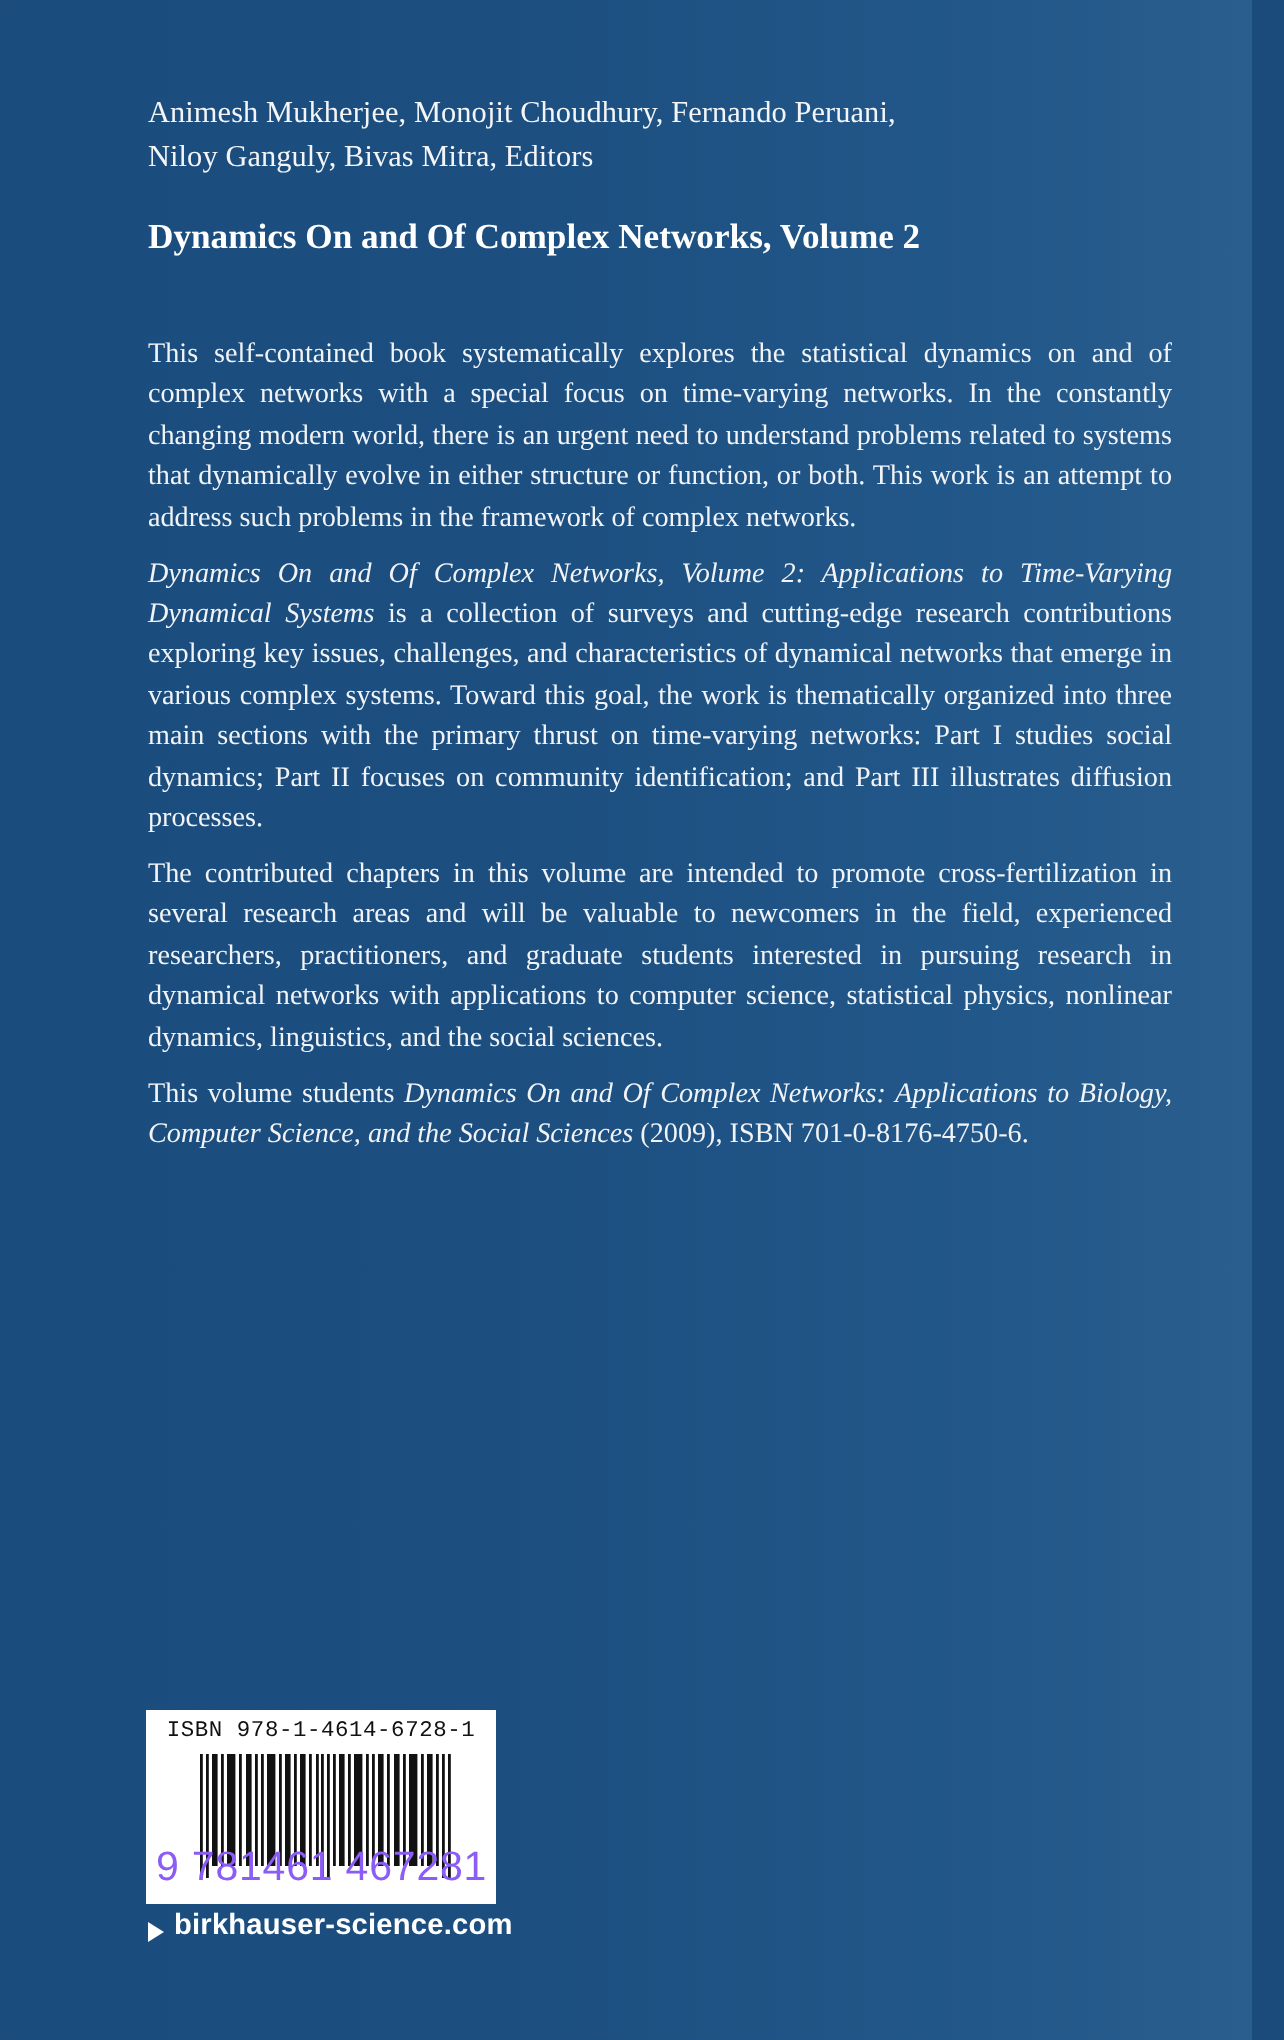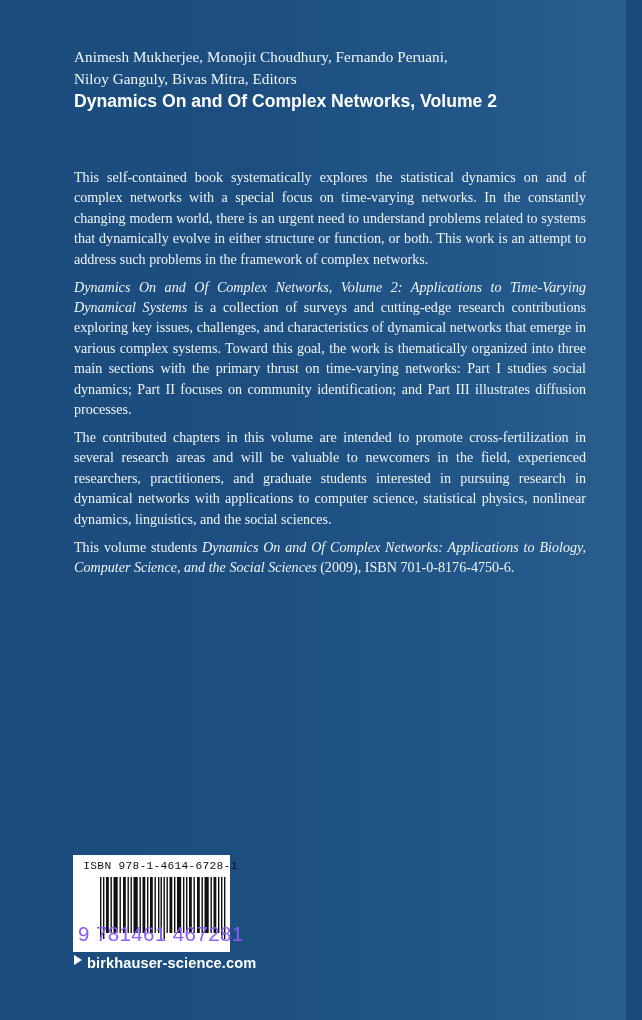--- a/index.html
+++ b/index.html
@@ -34,25 +34,25 @@
       width: 520px;
     }
     .editors {
       font-family: "Liberation Serif", "DejaVu Serif", serif;
       font-size: 15.2px;
       line-height: 21.5px;
       color: #f3f5f8;
       letter-spacing: 0.05px;
     }
     .book-title {
-      font-family: Liberation Sans, sans-serif;
+      font-family: Liberation Serif, serif;
       font-weight: bold;
       font-size: 17.6px;
       line-height: 22px;
-      margin-top: 1px;
+      margin-top: 18px;
       color: #ffffff;
     }
     .book-subtitle {
       font-family: "Liberation Serif", "DejaVu Serif", serif;
       font-size: 15.2px;
       line-height: 22px;
       margin-top: 1px;
       color: #f3f5f8;
     }
     .blurb {
@@ -66,21 +66,21 @@
       color: #f1f3f6;
       text-align: justify;
     }
     .blurb p { margin-bottom: 7.6px; }
     .blurb em { font-style: italic; }
 
     .barcode-box {
       position: absolute;
       left: 73px;
       top: 855px;
-      width: 157px;
+      width: 175px;
       height: 97px;
       background: #ffffff;
     }
     .isbn-line {
       position: absolute;
       left: 0;
       top: 5px;
       width: 175px;
       text-align: center;
       font-family: "Liberation Mono", "DejaVu Sans Mono", monospace;
@@ -104,21 +104,21 @@
       font-size: 20.5px;
       color: #8b5cf6;
       letter-spacing: 0.4px;
       white-space: pre;
     }
     .site-link {
       position: absolute;
       left: 74px;
       top: 955px;
       display: flex;
-      align-items: flex-start;
+      align-items: flex-end;
       font-family: "Liberation Sans", "DejaVu Sans", sans-serif;
       font-weight: bold;
       font-size: 14.6px;
       color: #ffffff;
       text-decoration: none;
       letter-spacing: 0.1px;
     }
     .play-icon {
       display: inline-block;
       width: 0; height: 0;

